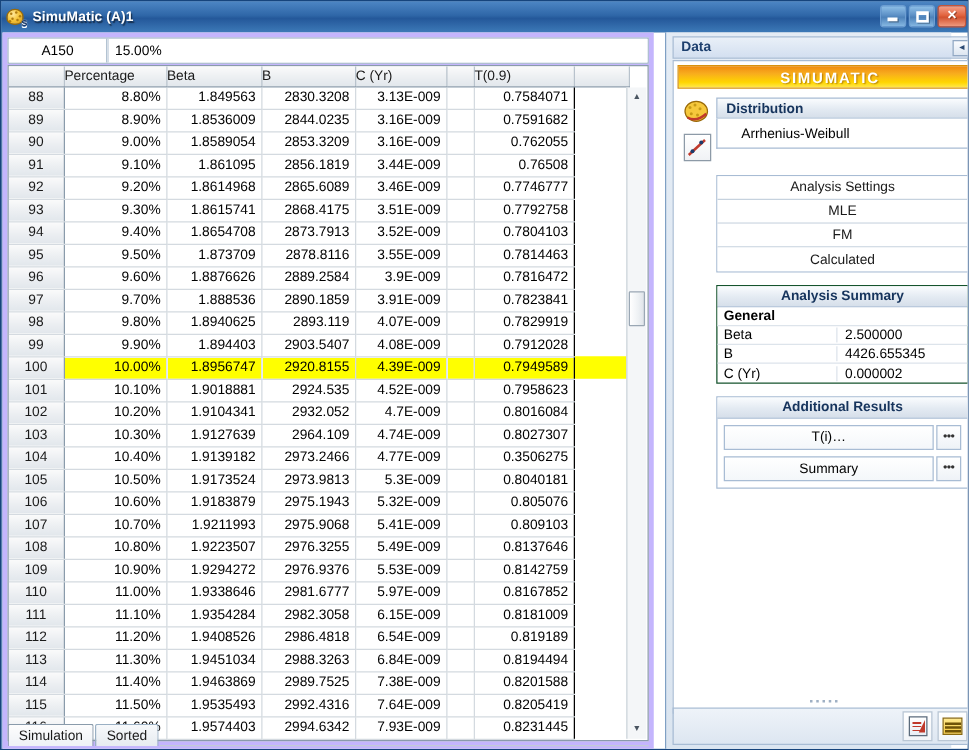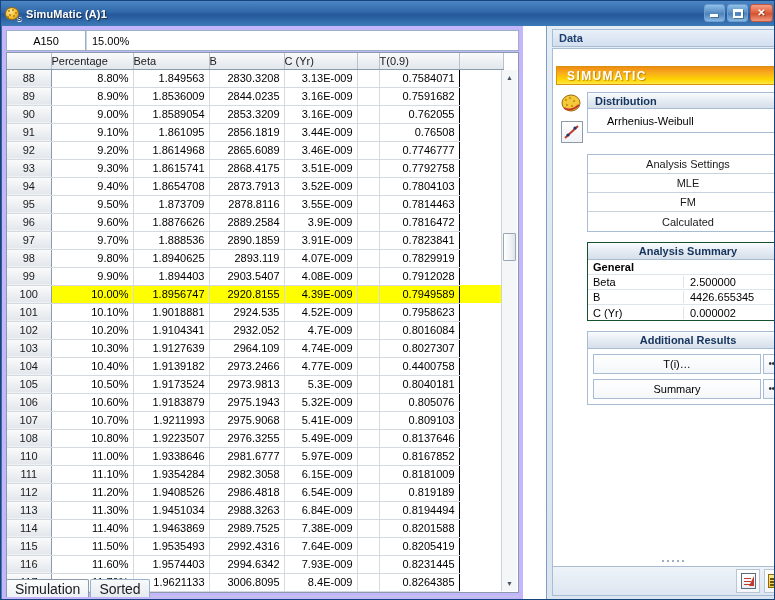--- a/index.html
+++ b/index.html
@@ -281,21 +281,21 @@
     height: 20px;
     display: flex;
     align-items: flex-end;
   }
   .sheet-tab {
     height: 18px;
     padding: 0 8px;
     box-sizing: border-box;
     display: flex;
     align-items: center;
-    font-size: 14px;
+    font-size: 11px;
     border: 1px solid #9ab0c4;
     border-bottom: none;
     border-radius: 2px 2px 0 0;
     background: linear-gradient(to bottom, #f7f9fb 0%, #e6ebf0 100%);
     margin-right: 1px;
     color: #1a1a1a;
   }
   .sheet-tab.active {
     background: linear-gradient(to bottom, #fdfdfd 0%, #eef2f6 100%);
     font-weight: normal;
@@ -303,21 +303,21 @@
   }
   .tabs-rest {
     flex: 1;
     height: 18px;
     border-bottom: 1px solid #c2ccd6;
   }
 
   
   .data-pane {
     position: absolute;
-    right: 0; top: 0;
+    right: 14px; top: 0;
     width: 229px;
     height: 574px;
     box-sizing: border-box;
     background: linear-gradient(to bottom, #e4ecf5 0%, #dbe5f0 100%);
     border-left: 1px solid #7fa0c4;
   }
   .dp-header {
     position: absolute;
     left: 5px; top: 3px;
     width: 242px;
@@ -353,28 +353,29 @@
     left: 5px; top: 22px;
     width: 242px;
     height: 523px;
     box-sizing: border-box;
     background: #ffffff;
     border: 1px solid #a8bcd4;
     overflow: hidden;
   }
 
   .brand {
-    margin: 17px 3px 0 3px;
+    margin: 3px 3px 0 3px;
     height: 19px;
     background: linear-gradient(to bottom, #f08b12 0%, #f8ad1d 35%, #ffd500 75%, #ffe84b 100%);
     border: 1px solid #d8920e;
     box-sizing: border-box;
     display: flex;
     align-items: center;
     padding-left: 10px;
+    justify-content: center;
   }
   .brand span {
     color: #ffffff;
     font-size: 12px;
     font-weight: bold;
     letter-spacing: 1.4px;
     text-shadow: 1px 1px 1px rgba(150,90,0,0.6);
   }
 
   .dp-cols {
@@ -857,21 +858,21 @@
                 <td class="tcol">0.8027307</td>
                 <td class="tail"></td>
               </tr>
               <tr>
                 <td class="rowno">104</td>
                 <td>10.40%</td>
                 <td>1.9139182</td>
                 <td>2973.2466</td>
                 <td>4.77E-009</td>
                 <td class="gap"></td>
-                <td class="tcol">0.4400758</td>
+                <td class="tcol">0.3506275</td>
                 <td class="tail"></td>
               </tr>
               <tr>
                 <td class="rowno">105</td>
                 <td>10.50%</td>
                 <td>1.9173524</td>
                 <td>2973.9813</td>
                 <td>5.3E-009</td>
                 <td class="gap"></td>
                 <td class="tcol">0.8040181</td>
@@ -898,20 +899,30 @@
                 <td class="tail"></td>
               </tr>
               <tr>
                 <td class="rowno">108</td>
                 <td>10.80%</td>
                 <td>1.9223507</td>
                 <td>2976.3255</td>
                 <td>5.49E-009</td>
                 <td class="gap"></td>
                 <td class="tcol">0.8137646</td>
+                <td class="tail"></td>
+              </tr>
+              <tr>
+                <td class="rowno">109</td>
+                <td>10.90%</td>
+                <td>1.9294272</td>
+                <td>2976.9376</td>
+                <td>5.53E-009</td>
+                <td class="gap"></td>
+                <td class="tcol">0.8142759</td>
                 <td class="tail"></td>
               </tr>
               <tr>
                 <td class="rowno">110</td>
                 <td>11.00%</td>
                 <td>1.9338646</td>
                 <td>2981.6777</td>
                 <td>5.97E-009</td>
                 <td class="gap"></td>
                 <td class="tcol">0.8167852</td>

